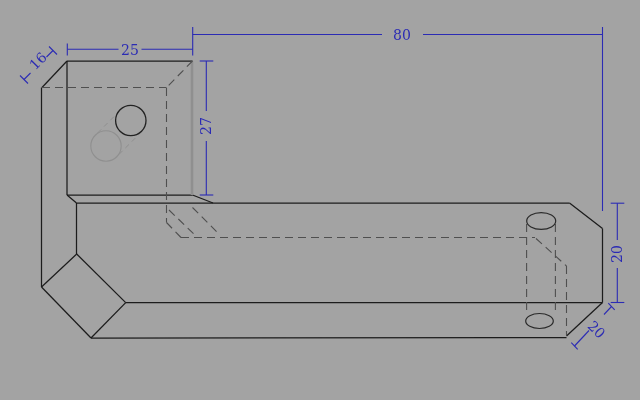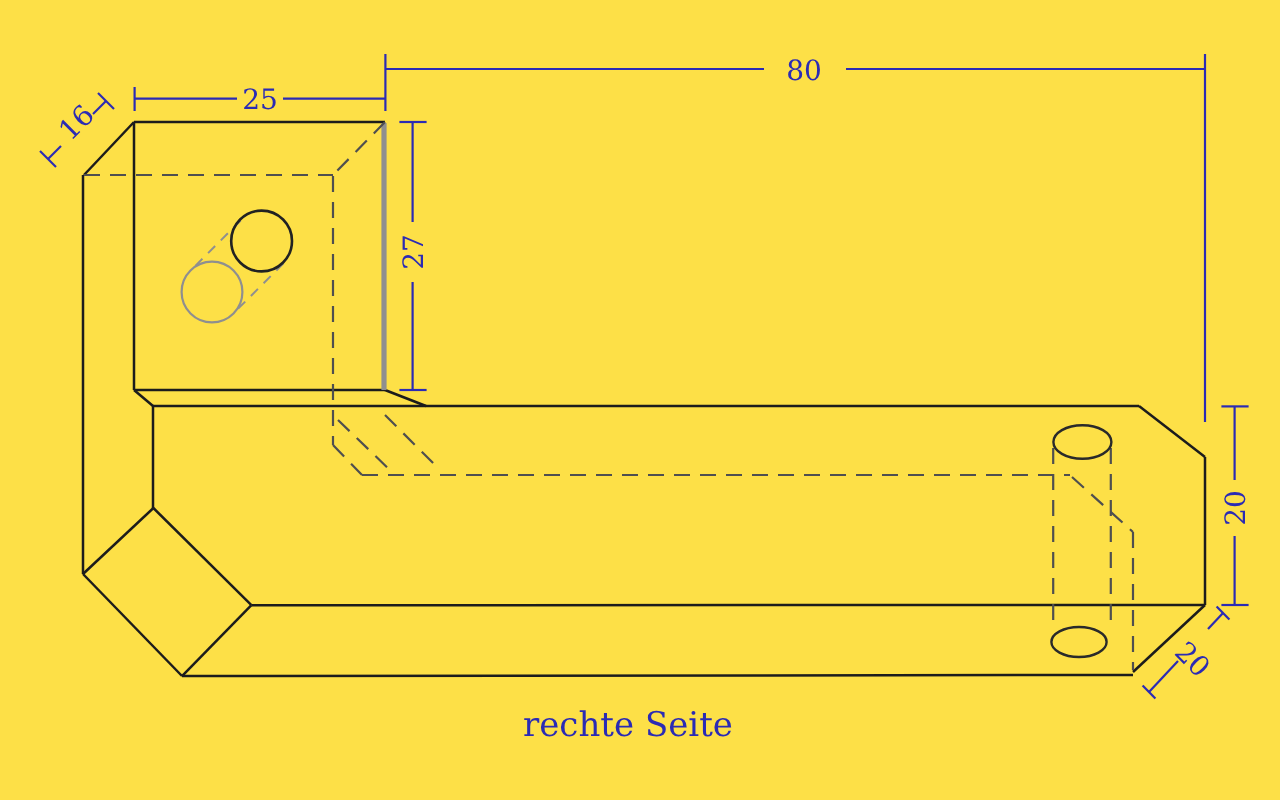--- a/index.html
+++ b/index.html
@@ -4,21 +4,21 @@
 <style>
   html, body {
     margin: 0;
     padding: 0;
     background: #ffffff;
   }
   #stage {
     position: relative;
     width: 640px;
     height: 400px;
-    background: #fde047;
+    background: #a3a3a3;
     overflow: hidden;
     font-family: "DejaVu Serif", "Liberation Serif", serif;
   }
   #drawing-svg {
     position: absolute;
     left: 0;
     top: 0;
   }
   #drawing-svg text {
     font-family: "DejaVu Serif", "Liberation Serif", serif;
@@ -113,14 +113,13 @@
       </g>
     <g id="g-dim-labels">
         <text transform="translate(402,35) rotate(0)" text-anchor="middle" dy="0.36em" fill="#2b2bb4">80</text>
         <text transform="translate(130,49.5) rotate(0)" text-anchor="middle" dy="0.36em" fill="#2b2bb4">25</text>
         <text transform="translate(206.3,126) rotate(-90)" text-anchor="middle" dy="0.36em" fill="#2b2bb4">27</text>
         <text transform="translate(38,61) rotate(-45)" text-anchor="middle" dy="0.36em" fill="#2b2bb4">16</text>
         <text transform="translate(617.3,254) rotate(-90)" text-anchor="middle" dy="0.36em" fill="#2b2bb4">20</text>
         <text transform="translate(596.5,329.5) rotate(45)" text-anchor="middle" dy="0.36em" fill="#2b2bb4">20</text>
       </g>
   </svg>
-  <div id="view-caption">rechte Seite</div>
 </div>
 
 </body></html>

